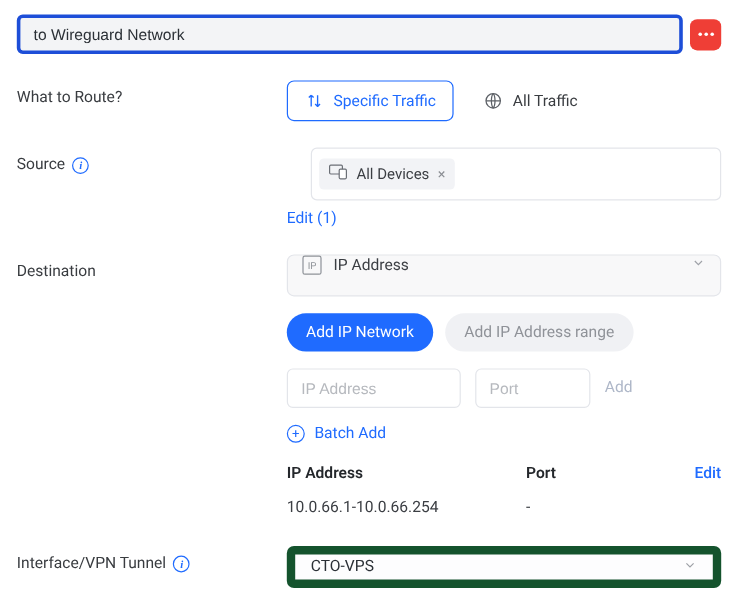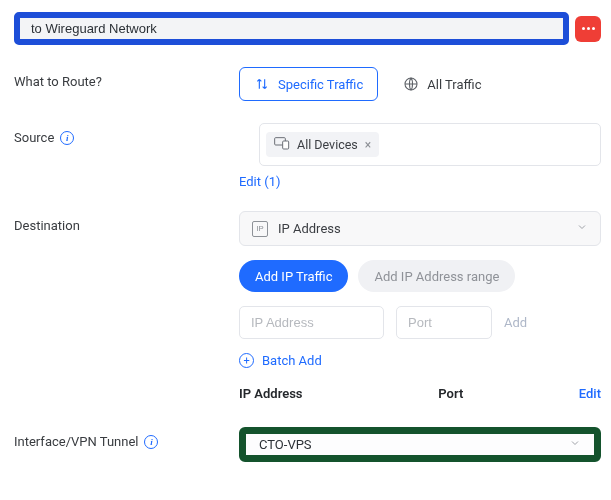--- a/index.html
+++ b/index.html
@@ -7,21 +7,21 @@
   .form { padding: 12px 10px 12px 14px; }
   .row { display: flex; align-items: flex-start; margin-bottom: 22px; }
   .row:last-child { margin-bottom: 0; }
   .lbl { width: 225px; flex: none; display: flex; align-items: center; gap: 6px; padding-top: 7px; font-size: 13px; color: #393c40; }
   .ctl { flex: 1; }
   .info-icon { width: 14px; height: 14px; border: 1.3px solid #1f6bff; border-radius: 50%; display: inline-flex; align-items: center; justify-content: center; color: #1f6bff; font-size: 9px; font-weight: 600; }
   .info-icon::after { content: 'i'; font-style: italic; font-family: Georgia, serif; }
 
   
   .name-wrap { display: flex; align-items: center; gap: 6px; }
-  .name-input { flex:1; height: 33px; background: #f3f4f6; border: 6px solid #1d4ed8; border-radius: 5px; padding: 0 11px; color: #2b3036; font-size: 13px; }
+  .name-input { flex:1; height: 33px; background: #f3f4f6; border: 3px solid #1d4ed8; border-radius: 5px; padding: 0 11px; color: #2b3036; font-size: 13px; }
   .menu-btn { width: 26px; height: 26px; border-radius: 6px; background: #ef3e36; display:flex; align-items:center; justify-content:center; cursor:pointer; }
   .menu-dots { display:flex; gap:2px; }
   .menu-dots span { width:3px; height:3px; background:#fff; border-radius:50%; }
 
   
   .routegrp { display:flex; align-items:center; gap:10px; }
   .toggle { height:34px; padding:0 14px; border:1px solid transparent; border-radius:6px; display:inline-flex; align-items:center; gap:8px; cursor:pointer; font-size:13px; color:#3a3d41; }
   .toggle.active { border-color:#1f6bff; color:#1f6bff; }
   .tg-icon { display:inline-flex; align-items:center; justify-content:center; }
   .tg-icon svg { width:16px; height:16px; }
@@ -30,21 +30,21 @@
   .chipbox { min-height:33px; border:1px solid #e3e5ea; border-radius:5px; padding:8px 6px; display:flex; align-items:center;margin-left:20px; }
   .chip { display:inline-flex; align-items:center; gap:7px; background:#f2f3f6; border-radius:4px; padding:4px 8px; font-size:12.5px; color:#3b3e43; }
   .chip-rem { color:#8a8d93; font-size:12px; cursor:pointer; }
   .devices-icon svg { width:16px; height:14px; }
 
   .link { color:#1f6bff; font-size:13px; cursor:pointer; }
   .source-edit { margin-top:8px; }
 
   
   .dest-stack { display:flex; flex-direction:column; gap:14px; }
-  .select { height:35px; border:1px solid #e3e5ea; background:#f8f8f9; border-radius:6px; display:flex; align-items:center; padding:0 12px; justify-content:space-between; cursor:pointer; font-size:13px; color:#3b3e43; }
+  .select { height:35px; border:1px solid #e3e5ea; background:#f8f8f9; border-radius:6px; display:flex; align-items:flex-start; padding:0 12px; justify-content:space-between; cursor:pointer; font-size:13px; color:#3b3e43; }
   .select .left { display:flex; align-items:center; gap:10px; }
   .ip-icon { width:16px;height:16px;border:1px solid #8e9298;border-radius:2px; display:flex;align-items:center;justify-content:center;color:#8e9298;font-size:8px; }
   .chev { color:#9fa2a8; }
   .chev svg { width:12px; height:12px; }
 
   .pillgrp { display:flex; gap:10px; }
   .pill { height:32px; padding:0 16px; border-radius:16px; display:inline-flex; align-items:center; font-size:13px; cursor:pointer; }
   .pill.primary { background:#1f6bff; color:#fff; }
   .pill.ghost { background:#f0f1f4; color:#8f9298; }
 
@@ -154,21 +154,21 @@
           </div>
           <span class="chev">
             <svg viewBox="0 0 24 24" fill="none" stroke="currentColor" stroke-width="2">
                 <path d="M6 9l6 6 6-6"></path>
               </svg>
           </span>
         </div>
 
         <div class="pillgrp">
           <div class="pill primary">
-            <span>Add IP Traffic</span>
+            <span>Add IP Network</span>
           </div>
           <div class="pill ghost">
             <span>Add IP Address range</span>
           </div>
         </div>
 
         <div class="ipadd-row">
           <input class="txtin ip" placeholder="IP Address" style="">
           <input class="txtin port" placeholder="Port" style="">
           <span class="add-lnk">Add</span>
@@ -177,20 +177,25 @@
         <div class="batch">
           <span class="plus-circ"></span>
           <span>Batch Add</span>
         </div>
 
         <div class="tbl">
           <div class="hdr">
             <div class="c-ip">IP Address</div>
             <div class="c-port">Port</div>
             <div class="c-edit"><span class="link">Edit</span></div>
+          </div>
+          <div class="trow">
+            <div class="c-ip">10.0.66.1-10.0.66.254</div>
+            <div class="c-port">-</div>
+            <div class="c-edit"></div>
           </div>
         </div>
       </div>
     </div>
   </div>
 
   <div class="row">
     <div class="lbl">
       <span>Interface/VPN Tunnel</span>
       <span class="info-icon"></span>

